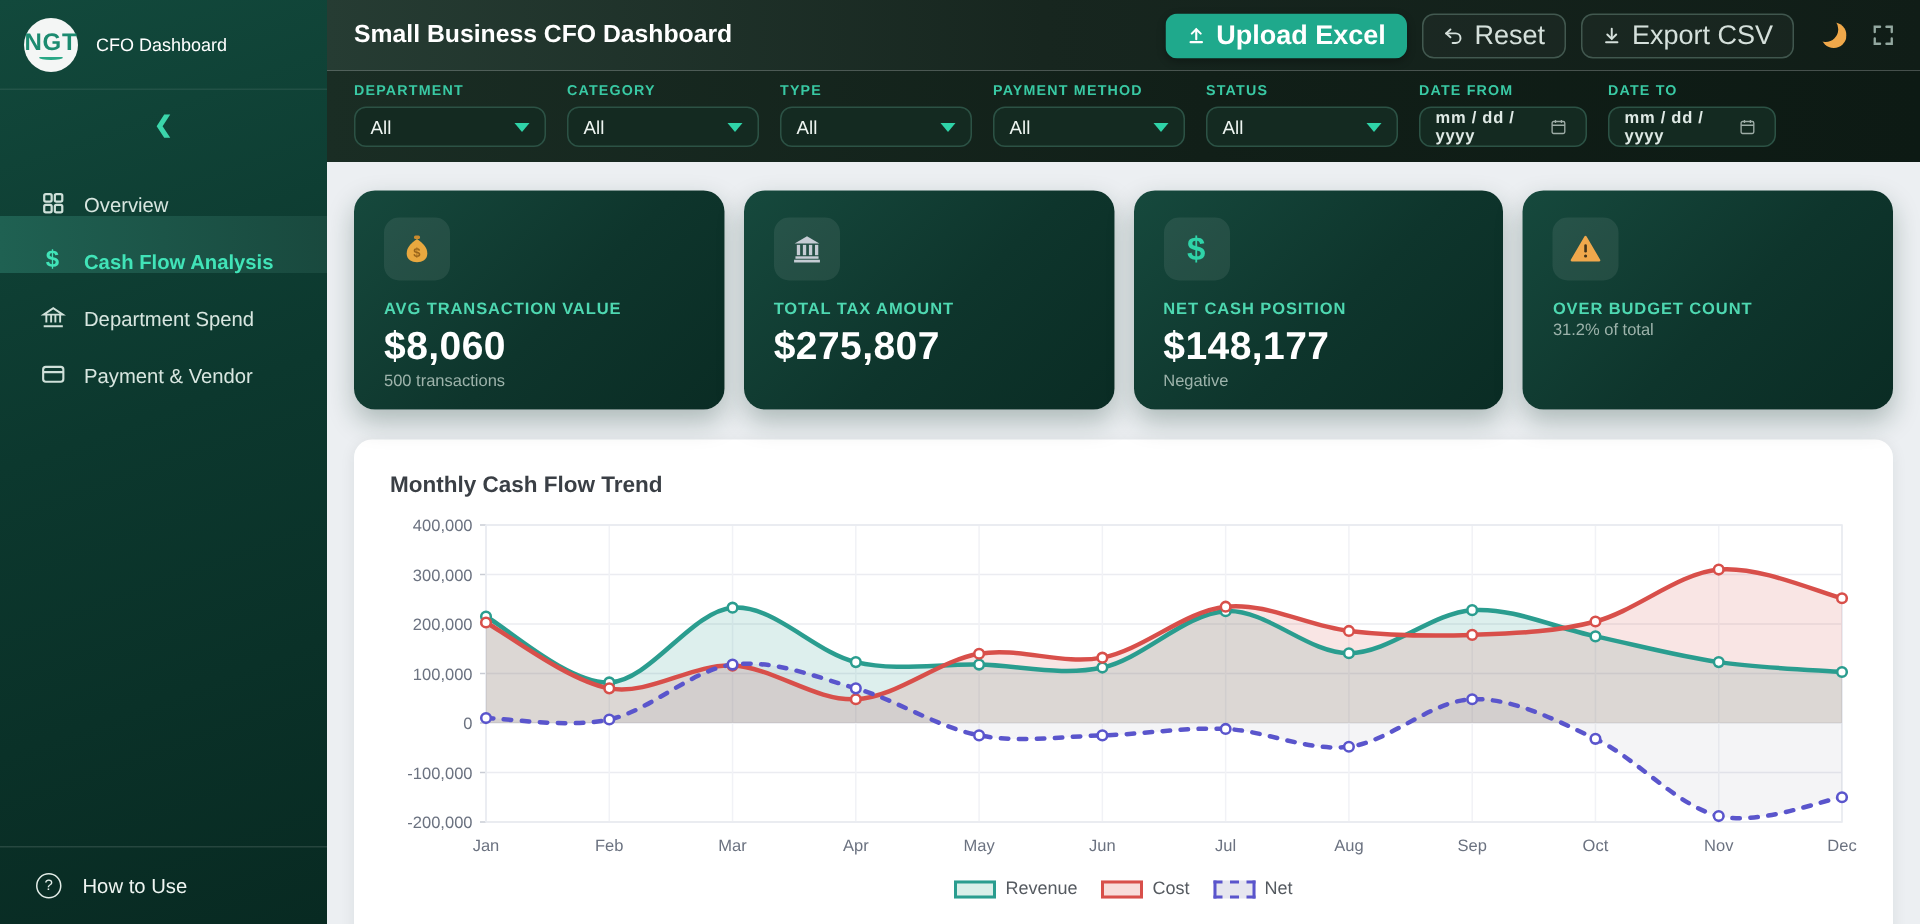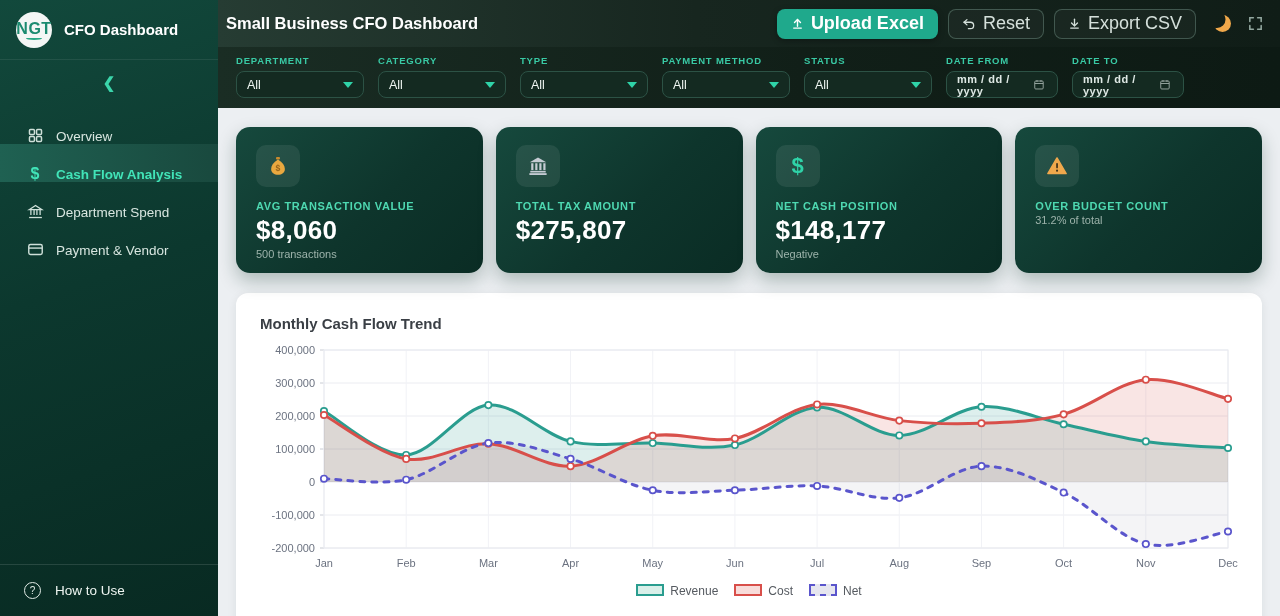--- a/index.html
+++ b/index.html
@@ -7,39 +7,39 @@
   .app { display:flex; width:1280px; height:616px; background:#eceff2; }
 
   
   .sidebar { width:218px; flex:0 0 218px; height:616px; display:flex; flex-direction:column;
     background:linear-gradient(160deg,#12493c 0%,#0c382e 45%,#082a22 100%); color:#d9e7e1; }
   .logo-row { height:60px; display:flex; align-items:center; gap:12px; padding:0 16px;
     border-bottom:1px solid rgba(255,255,255,0.08); }
   .logo-circle { width:36px; height:36px; border-radius:50%; background:#f4f6f5; display:flex; flex-direction:column;
     align-items:center; justify-content:center; color:#1c8b70; font-weight:bold; font-size:16px; letter-spacing:.5px; }
   .logo-circle .swoosh { width:16px; height:3px; border-bottom:2px solid #2aa886; border-radius:50%; margin-top:-1px; }
-  .brand { font-size:15px; font-weight:bold; color:#ffffff; }
+  .brand { font-size:12px; font-weight:normal; color:#ffffff; }
   .collapse { margin:14px 0 4px; text-align:center; color:#3bd6ab; font-size:15px; font-weight:bold; cursor:pointer; }
   .nav { margin-top:10px; flex:1; }
   .nav-item { height:38px; display:flex; align-items:flex-end; gap:12px; padding-left:26px; font-size:13.5px;
     color:#d8e6e0; cursor:pointer; }
   .nav-item .nicon { width:18px; display:flex; justify-content:center; color:#cfe0d9; }
   .nav-item.active { background:linear-gradient(90deg,#1f6152 0%,#19493e 100%); color:#41e4b8; font-weight:bold; }
   .nav-item.active .nicon { color:#41e4b8; }
   .dollar-glyph { font-size:16px; font-weight:bold; line-height:1; }
   .sidebar-footer { border-top:1px solid rgba(255,255,255,0.12); height:52px; display:flex; align-items:center;
     gap:14px; padding-left:24px; font-size:13.5px; color:#eef5f1; cursor:pointer; }
   .help-circle { width:17px; height:17px; border-radius:50%; border:1.5px solid #e2ece7; display:flex;
     align-items:center; justify-content:center; font-size:10px; color:#e2ece7; }
 
   
   .right { flex:1; display:flex; flex-direction:column; min-width:0; }
 
   .topbar { height:47px; flex:0 0 47px; display:flex; align-items:center;
-    background:linear-gradient(90deg,#263c33 0%,#17261f 45%,#101d17 100%); padding:0 16px 0 8px; }
+    background:linear-gradient(90deg,#263c33 0%,#17261f 45%,#101d17 100%); padding:0 16px 0 18px; }
   .page-title { color:#ffffff; font-size:16.5px; font-weight:bold; }
   .topbar-actions { margin-left:auto; display:flex; align-items:center; gap:10px; }
   .btn { display:flex; align-items:center; gap:7px; height:30px; padding:0 13px; border-radius:8px;
     font-size:18px; font-weight:bold; cursor:pointer; border:1px solid transparent; }
   .btn svg { display:block; }
   .btn-primary { background:#1fa98c; color:#ffffff; box-shadow:0 2px 6px rgba(0,0,0,.3); }
   .btn-ghost { background:rgba(255,255,255,0.03); border:1px solid rgba(140,180,165,0.35); color:#d5e0db; font-weight:normal; }
   .moon { width:17px; height:17px; border-radius:50%; box-shadow:inset -5.5px -4px 0 0 #f0a84a; margin:0 6px 0 8px; cursor:pointer; }
   .fs-btn { cursor:pointer; display:flex; }
 
@@ -69,21 +69,21 @@
   .kpi-value { margin-top:3px; font-size:26px; font-weight:800; color:#ffffff; letter-spacing:.3px; }
   .kpi-sub { margin-top:2px; min-height:13px; font-size:11px; color:#9db3ab; }
   .dollar-big { font-size:22px; font-weight:bold; color:#2fd3a8; line-height:1; }
 
   
   .chart-card { margin-top:20px; height:340px; background:#ffffff; border-radius:12px;
     box-shadow:0 2px 10px rgba(30,40,40,.08); padding:22px 24px 0 24px; }
   .chart-title { font-size:15px; font-weight:bold; color:#3a3f45; }
   .chart-wrap { margin-top:10px; }
   .legend { display:flex; justify-content:center; align-items:center; gap:16px; margin-top:4px; }
-  .legend-item { display:flex; align-items:flex-start; gap:6px; font-size:12px; color:#555a60; }
+  .legend-item { display:flex; align-items:flex-end; gap:6px; font-size:12px; color:#555a60; }
   .legend-swatch { width:28px; height:12px; border:2px solid; display:inline-block; }
 </style>
 </head>
 <body>
 
 <div class="app">
 
   <aside class="sidebar">
     <div class="logo-row">
       <div class="logo-circle">

